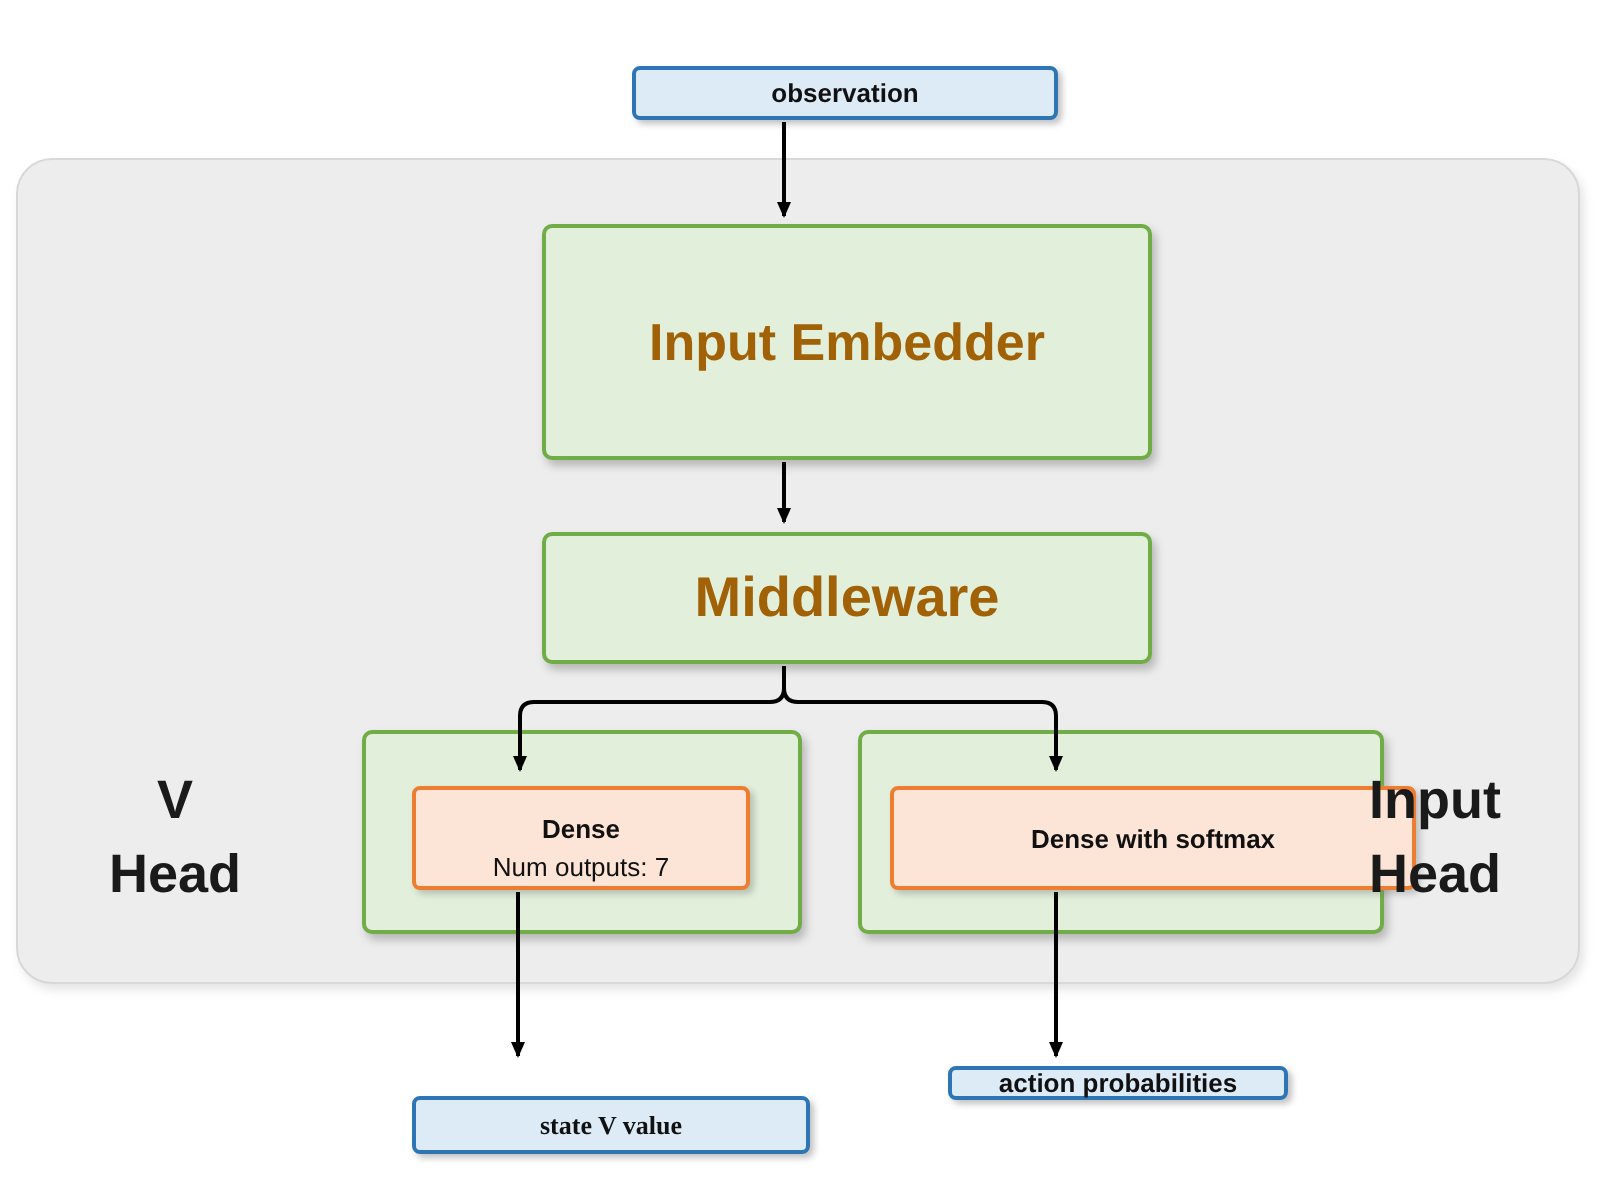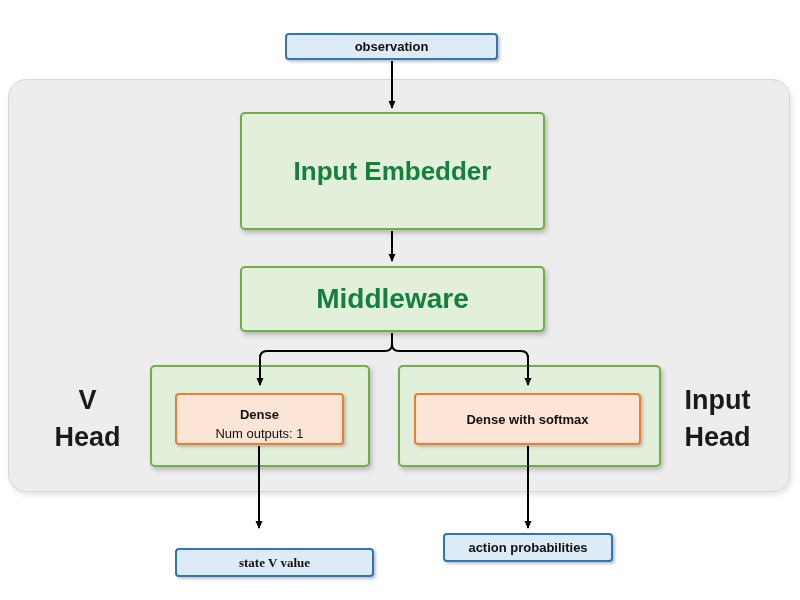--- a/index.html
+++ b/index.html
@@ -13,38 +13,38 @@
   }
 
   .node{position:absolute;display:flex;flex-direction:column;align-items:center;justify-content:center;text-align:center;box-sizing:border-box;}
   .node-blue{
     background:#ddebf7;border:2px solid #2e75b6;border-radius:4px;
     font-weight:bold;font-size:13px;color:#111111;
     box-shadow:2px 2px 3px rgba(120,120,120,.45);
   }
   .node-green{
     background:#e2efda;border:2px solid #70ad47;border-radius:5px;
-    font-weight:bold;color:#15803d;
+    font-weight:bold;color:#a16207;
     box-shadow:2px 3px 4px rgba(120,120,120,.45);
   }
   .node-orange{
     background:#fce4d6;border:2px solid #ed7d31;border-radius:4px;
     font-size:13px;color:#111111;line-height:19px;
     box-shadow:2px 2px 3px rgba(120,120,120,.4);
   }
   .node-orange .title{font-weight:bold;}
 
   .head-label{
     position:absolute;text-align:center;font-weight:bold;font-size:27px;
     color:#1a1a1a;line-height:37px;
   }
 
   #connectors{position:absolute;left:0;top:0;z-index:30;pointer-events:none;}
   .container-box{z-index:1;}
-  .node{z-index:10;}
+  .node{z-index:10;margin-left:31px;}
   .head-label{z-index:10;}
 </style>
 </head>
 <body>
 
 <div class="stage">
 
   <div class="container-box"></div>
 
   <div class="node node-blue" style="left:285px;top:33px;width:213px;height:27px;">
@@ -55,41 +55,41 @@
     <span>Input Embedder</span>
   </div>
 
   <div class="node node-green" style="left:240px;top:266px;width:305px;height:66px;font-size:28px;">
     <span>Middleware</span>
   </div>
 
   <div class="node node-green" style="left:150px;top:365px;width:220px;height:102px;"></div>
   <div class="node node-orange" style="left:175px;top:393px;width:169px;height:52px;justify-content:flex-end;">
     <span class="title">Dense</span>
-    <span>Num outputs: 1</span>
+    <span>Num outputs: 7</span>
   </div>
 
   <div class="node node-green" style="left:398px;top:365px;width:263px;height:102px;"></div>
-  <div class="node node-orange" style="left:414px;top:393px;width:227px;height:52px;">
+  <div class="node node-orange" style="left:414px;top:393px;width:263px;height:52px;">
     <span class="title">Dense with softmax</span>
   </div>
 
   <div class="head-label" style="left:30px;top:382px;width:115px;">
     <div>V</div>
     <div>Head</div>
   </div>
   <div class="head-label" style="left:655px;top:382px;width:125px;">
     <div>Input</div>
     <div>Head</div>
   </div>
 
   <div class="node node-blue" style="left:175px;top:548px;width:199px;height:29px;font-family:Liberation Serif, serif;">
     <span>state V value</span>
   </div>
-  <div class="node node-blue" style="left:443px;top:533px;width:170px;height:29px;">
+  <div class="node node-blue" style="left:443px;top:533px;width:170px;height:17px;">
     <span>action probabilities</span>
   </div>
 
   <svg id="connectors" width="800" height="600" viewBox="0 0 800 600">
     <defs>
       <marker id="arrow" markerWidth="10" markerHeight="10" refX="7" refY="3.5" orient="auto" markerUnits="userSpaceOnUse">
         <path d="M0,0 L8,3.5 L0,7 Z" fill="#000000"></path>
       </marker>
     </defs>
 

